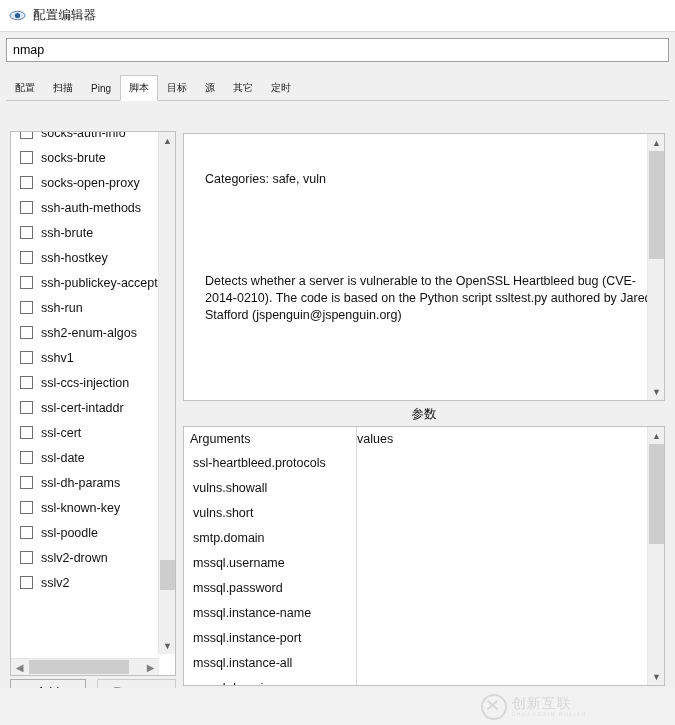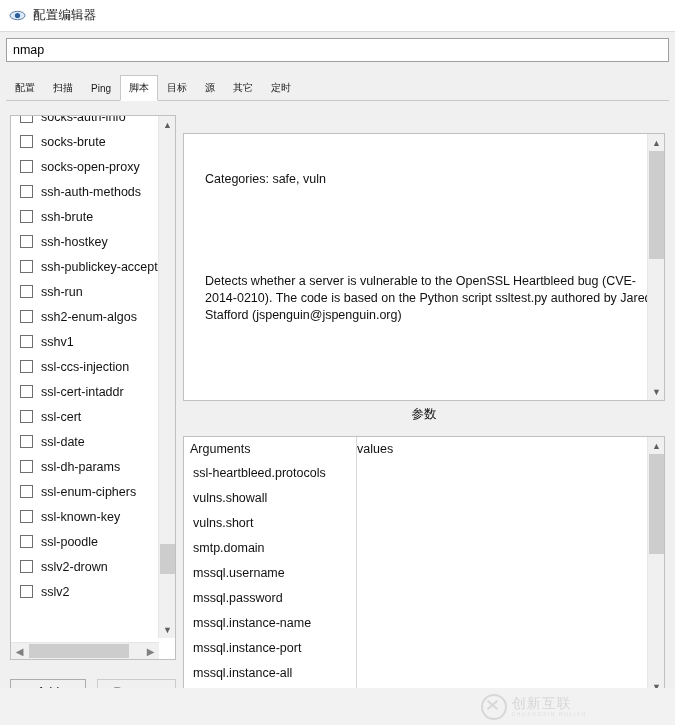--- a/index.html
+++ b/index.html
@@ -106,21 +106,21 @@
   
   .content {
     position: absolute;
     left: 6px; top: 69px;
     width: 663px; height: 582px;
   }
 
   
   .list-panel {
     position: absolute;
-    left: 4px; top: 14px;
+    left: 4px; top: 30px;
     width: 166px; height: 545px;
     background: #ffffff;
     border: 1px solid #c0c0c0;
     box-sizing: border-box;
     overflow: hidden;
   }
   .list-viewport {
     position: absolute;
     left: 0; top: 0;
     width: 148px; height: 522px;
@@ -269,21 +269,21 @@
     display: flex;
     align-items: center;
     justify-content: center;
     font-size: 12.5px;
     color: #111111;
   }
 
   
   .params-panel {
     position: absolute;
-    left: 177px; top: 335px;
+    left: 177px; top: 325px;
     width: 482px; height: 260px;
     background: #ffffff;
     border: 1px solid #c0c0c0;
     box-sizing: border-box;
     overflow: hidden;
   }
   .params-viewport {
     position: absolute;
     left: 0; top: 0;
     width: 464px; height: 258px;
@@ -460,24 +460,20 @@
             <div class="list-row">
                 <span class="chk"></span>
                 <span>ssl-date</span>
               </div>
             <div class="list-row">
                 <span class="chk"></span>
                 <span>ssl-dh-params</span>
               </div>
             <div class="list-row">
                 <span class="chk"></span>
-                <span>ssl-enum-ciphers</span>
-              </div>
-            <div class="list-row">
-                <span class="chk"></span>
                 <span>ssl-known-key</span>
               </div>
             <div class="list-row">
                 <span class="chk"></span>
                 <span>ssl-poodle</span>
               </div>
             <div class="list-row">
                 <span class="chk"></span>
                 <span>sslv2-drown</span>
               </div>

